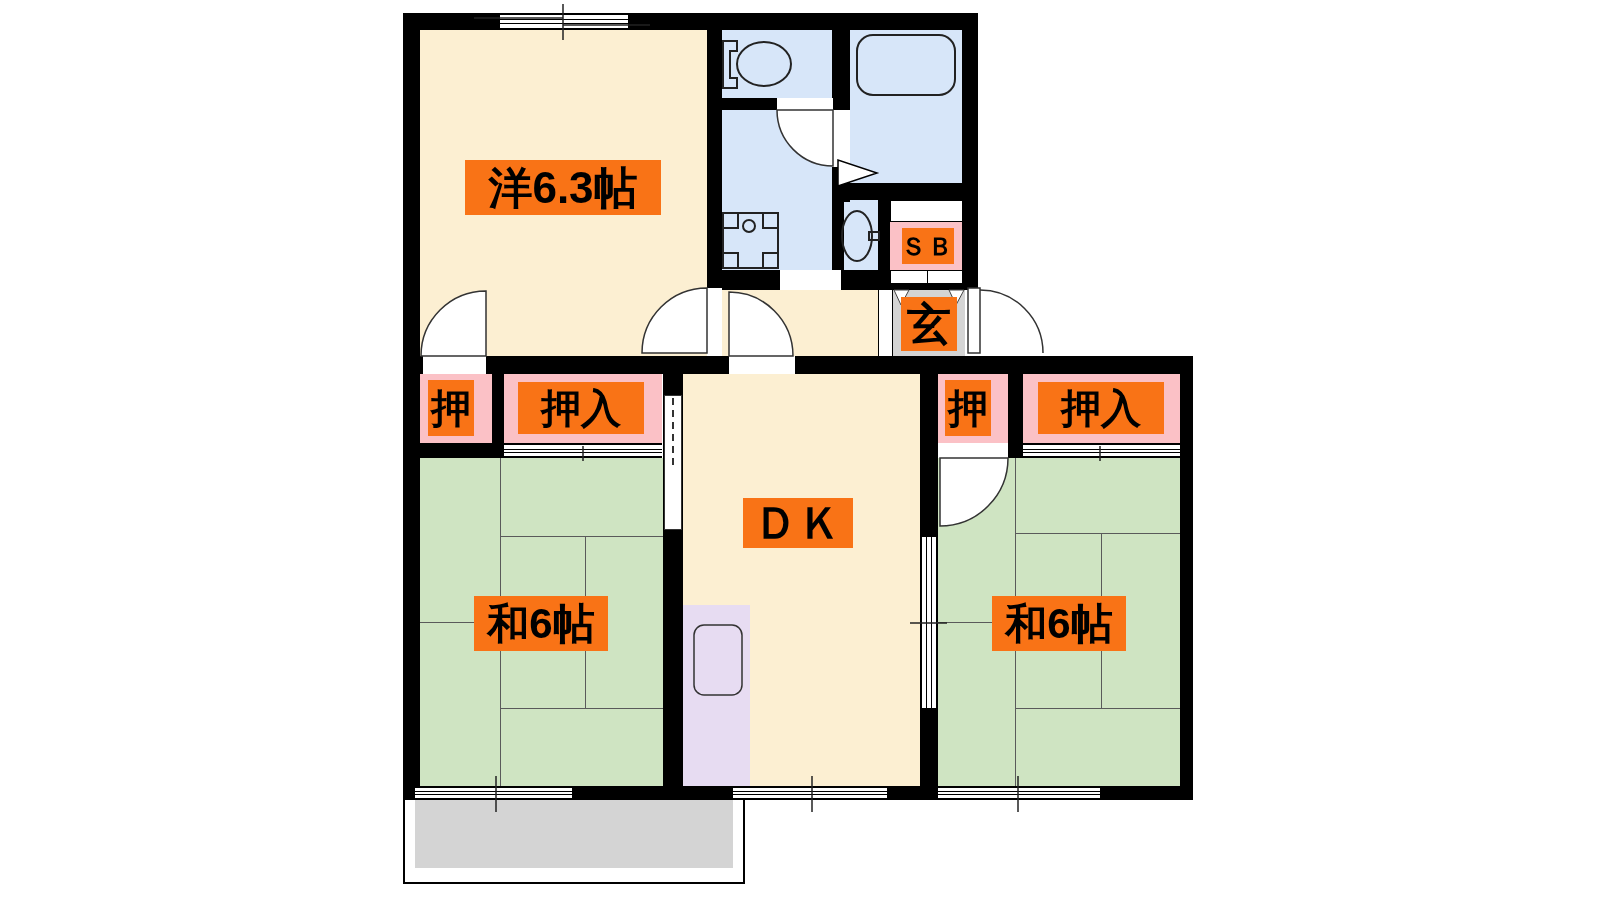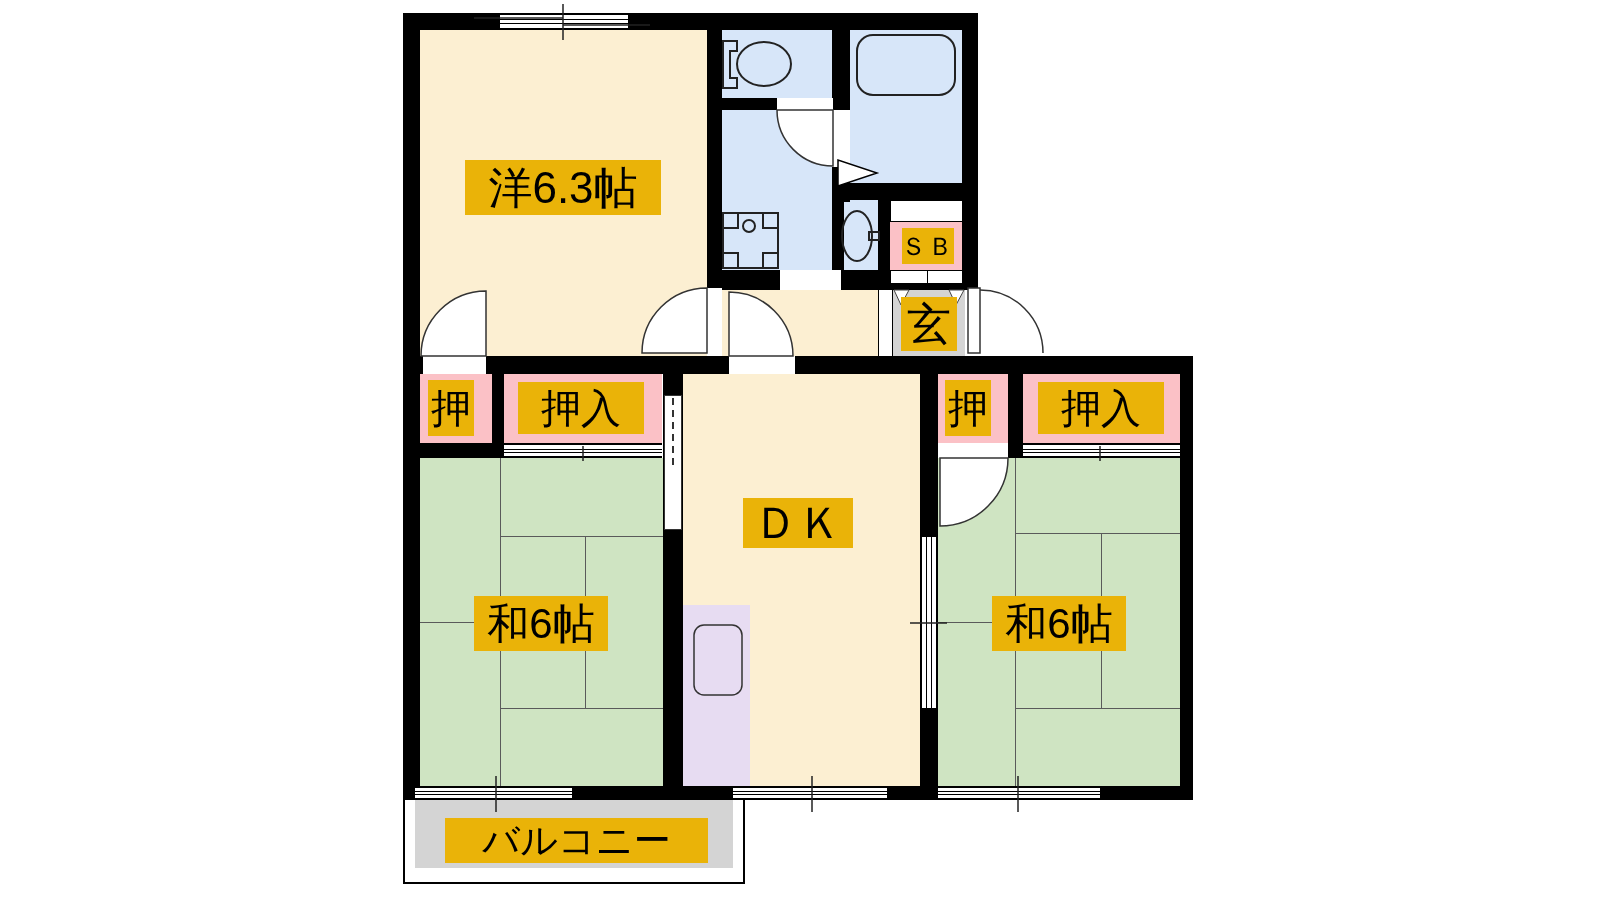--- a/index.html
+++ b/index.html
@@ -21,22 +21,22 @@
   .win::before{top:32%;}
   .win::after{top:64%;}
   
   .winv{position:absolute;background:#fff;border-left:2px solid #000;border-right:2px solid #000;box-sizing:border-box;}
   .winv::before,.winv::after{content:"";position:absolute;top:0;bottom:0;width:1px;background:#000;}
   .winv::before{left:32%;}
   .winv::after{left:64%;}
   .gap{position:absolute;background:#fff;}
   .track{position:absolute;background:#fff;border:1px solid #333;box-sizing:border-box;}
   .tline{position:absolute;background:#5a5a5a;}
-  .lbl{position:absolute;background:#eab308;color:#000;display:flex;align-items:center;justify-content:center;
-       font-weight:400;line-height:1;white-space:nowrap;}
+  .lbl{position:absolute;background:#f97316;color:#000;display:flex;align-items:center;justify-content:center;
+       font-weight:700;line-height:1;white-space:nowrap;}
   .balcony-rail{position:absolute;border:2px solid #000;border-top:none;box-sizing:border-box;background:#fff;}
   svg.overlay{position:absolute;left:0;top:0;width:1600px;height:900px;pointer-events:none;}
 </style>
 </head>
 <body>
 
 <div class="canvas">
 
   <div class="room cream" style="left:420px;top:30px;width:287px;height:326px;"></div>
   <div class="room cream" style="left:722px;top:288px;width:156px;height:68px;"></div>
@@ -183,14 +183,13 @@
   <div class="lbl" style="left:992px;top:596px;width:134px;height:55px;font-size:42px;">和6帖</div>
 
   <div class="lbl" style="left:428px;top:380px;width:46px;height:56px;font-size:40px;">押</div>
   <div class="lbl" style="left:518px;top:382px;width:126px;height:52px;font-size:40px;">押入</div>
   <div class="lbl" style="left:945px;top:380px;width:46px;height:56px;font-size:40px;">押</div>
   <div class="lbl" style="left:1038px;top:382px;width:126px;height:52px;font-size:40px;">押入</div>
 
   <div class="lbl" style="left:902px;top:228px;width:52px;height:36px;font-size:25px;letter-spacing:2px;">ＳＢ</div>
   <div class="lbl" style="left:901px;top:297px;width:56px;height:54px;font-size:44px;">玄</div>
 
-  <div class="lbl" style="left:445px;top:818px;width:263px;height:45px;font-size:37px;">バルコニー</div>
 </div>
 
 </body></html>

